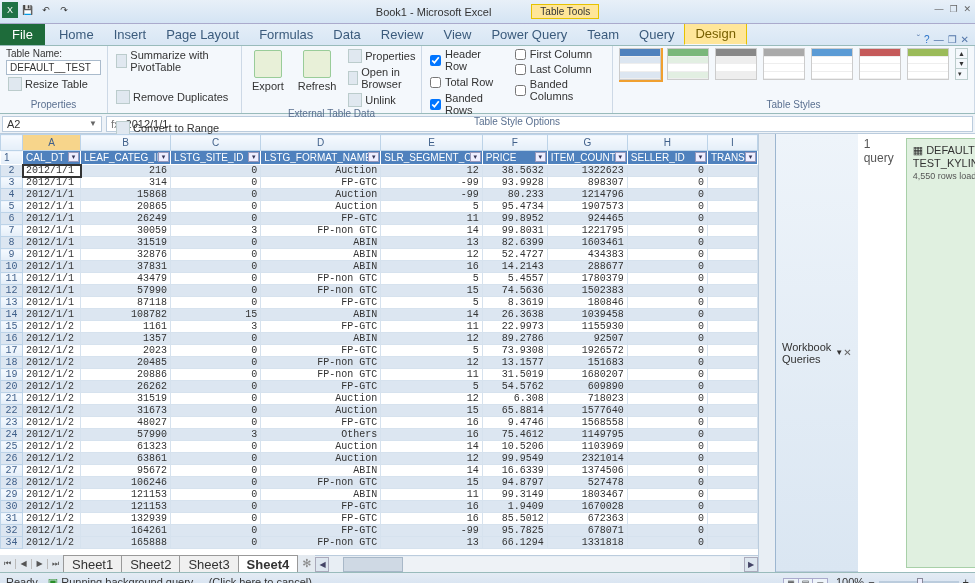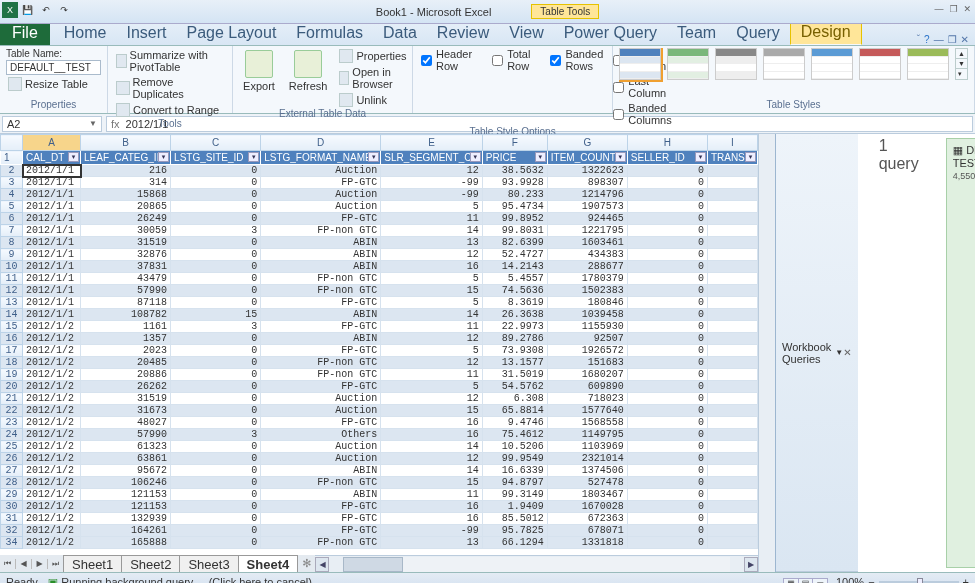--- a/index.html
+++ b/index.html
@@ -5,21 +5,21 @@
 *{margin:0;padding:0;box-sizing:border-box;font-family:"Segoe UI",Tahoma,sans-serif;font-size:11px;color:#333}
 body{background:#fff;overflow:hidden;width:975px;height:583px;position:relative}
 .titlebar{height:24px;background:linear-gradient(#e8f0f8,#d4e4f4);display:flex;align-items:center;justify-content:center;position:relative;border-bottom:1px solid #aac}
 .titlebar .qa{position:absolute;left:2px;top:2px;display:flex;gap:2px}
 .qa .icon{width:16px;height:16px;display:flex;align-items:center;justify-content:center;font-size:9px}
 .titlebar .center{display:flex;gap:40px;align-items:center}
 .titlebar .tooltab{background:#ffe699;padding:1px 8px;font-size:10px;border:1px solid #e6c200}
 .titlebar .winctl{position:absolute;right:4px;top:4px;display:flex;gap:6px}
 .winctl span{font-size:9px;color:#666;cursor:pointer}
 .ribtabs{height:22px;background:linear-gradient(#e4eef8,#d8e6f4);display:flex;align-items:flex-end;border-bottom:1px solid #9bb}
-.ribtabs .tab{padding:3px 10px;font-size:16px;cursor:pointer;color:#3b5b7c}
+.ribtabs .tab{padding:3px 10px;font-size:13px;cursor:pointer;color:#3b5b7c}
 .ribtabs .file{background:#1e6b3a;color:#fff;padding:3px 12px;margin-right:4px}
 .ribtabs .actived{background:#ffe699;border:1px solid #e6c200;border-bottom:1px solid #f4f8fc;color:#786000}
 .ribtabs .rh{margin-left:auto;display:flex;gap:4px;padding-right:6px}
 .ribtabs .rh span{font-size:10px;color:#5577aa}
 .ribbon{height:68px;background:#f4f8fc;border-bottom:1px solid #9bb;display:flex}
 .rgroup{border-right:1px solid #cdd9e6;padding:2px 6px;display:flex;flex-direction:column;position:relative}
 .rgroup .body{flex:1;display:flex;gap:6px;align-items:flex-start}
 .rgroup .lbl{font-size:10px;text-align:center;color:#5a7090;padding-bottom:1px}
 .rbtn{display:flex;align-items:center;gap:3px;font-size:10px;padding:1px 2px;cursor:pointer}
 .rbtn .ico{width:14px;height:14px;background:#e0e8f0;border:1px solid #bcc;display:inline-block}
@@ -56,21 +56,21 @@
 .sheettabs .nav{display:flex;gap:0}
 .sheettabs .nav span{width:16px;text-align:center;border-right:1px solid #bbb;font-size:8px;color:#555;cursor:pointer}
 .sheettabs .tab{padding:1px 8px;border:1px solid #999;border-bottom:none;background:#f0f0f0;font-size:13px;cursor:pointer;margin-left:-1px}
 .sheettabs .tab.active{background:#fff;font-weight:bold}
 .hscroll .track{flex:1;background:#eef2f6;height:15px;margin:0 14px;position:relative}
 .hscroll .thumb{position:absolute;left:0;width:60px;height:100%;background:#cfd9e4;border:1px solid #a8b8c8}
 .hscroll .arr{width:14px;height:15px;background:#dde6ef;border:1px solid #aab;font-size:8px;display:flex;align-items:center;justify-content:center;color:#446}
 .wqpane{width:200px;border-left:1px solid #9cb6d0;background:#fff;display:flex;}
 .wqpane .hdr{background:linear-gradient(#eef4fa,#dae6f2);padding:3px 6px;font-size:11px;display:flex;align-items:center;border-bottom:1px solid #bcd;color:#3a5a7a}
 .wqpane .hdr .x{margin-left:auto;font-size:10px;cursor:pointer;color:#666}
-.wqpane .sub{font-size:16px;padding:3px 21px;color:#555}
+.wqpane .sub{font-size:12px;padding:3px 6px;color:#555}
 .wqpane .qitem{margin:4px 6px;background:#e0f0e0;border:1px solid #a8d0a8;padding:5px 6px;font-size:10px;position:relative}
 .wqpane .qitem .qn{color:#2a7a2a;overflow:hidden;text-overflow:ellipsis}
 .wqpane .qitem .qs{color:#555;font-size:9px;margin-top:2px}
 .wqpane .qitem .qx{position:absolute;right:3px;top:3px;font-size:9px;color:#a33}
 .status{height:19px;background:linear-gradient(#e4ecf4,#d2dff0);border-top:1px solid #9bb;display:flex;align-items:center;font-size:10px;color:#3a5a7a;padding:0 6px;gap:10px}
 .status .right{margin-left:auto;display:flex;align-items:center;gap:8px}
 .status .viewbtns span{border:1px solid #aac;padding:0 3px;background:#eef4fa;margin-left:-1px;font-size:8px}
 .status .zoom{display:flex;align-items:center;gap:4px}
 .status .zoom .slider{width:80px;height:3px;background:#bcd;position:relative}
 .status .zoom .slider .th{position:absolute;left:38px;top:-3px;width:6px;height:9px;background:#eef;border:1px solid #889}
@@ -125,21 +125,21 @@
       <span style="font-size:10px">Table Name:</span>
       <input class="tinput" value="DEFAULT__TEST" style="">
       <div class="rbtn">
           <span class="ico"></span>
           <span>Resize Table</span>
         </div>
     </div>
     <div class="lbl">Properties</div>
   </div>
   <div class="rgroup" style="width:140px">
-    <div class="body" style="flex-direction:column;gap:1px">
+    <div class="body" style="flex-direction:column;gap:15px">
       <div class="rbtn">
           <span class="ico"></span>
           <span>Summarize with PivotTable</span>
         </div>
       <div class="rbtn">
           <span class="ico"></span>
           <span>Remove Duplicates</span>
         </div>
       <div class="rbtn disabled">
           <span class="ico"></span>
@@ -170,21 +170,21 @@
         <div class="rbtn">
             <span class="ico"></span>
             <span>Unlink</span>
           </div>
       </div>
     </div>
     <div class="lbl">External Table Data</div>
   </div>
   <div class="rgroup" style="width:200px">
     <div class="body">
-      <div style="display:flex;gap:16px">
+      <div style="display:flex;flex-direction:column;gap:4px">
         <label class="chk">
             <input type="checkbox" checked="" style="">
             <span>Header Row</span>
           </label>
         <label class="chk">
             <input type="checkbox" style="">
             <span>Total Row</span>
           </label>
         <label class="chk">
             <input type="checkbox" checked="" style="">

